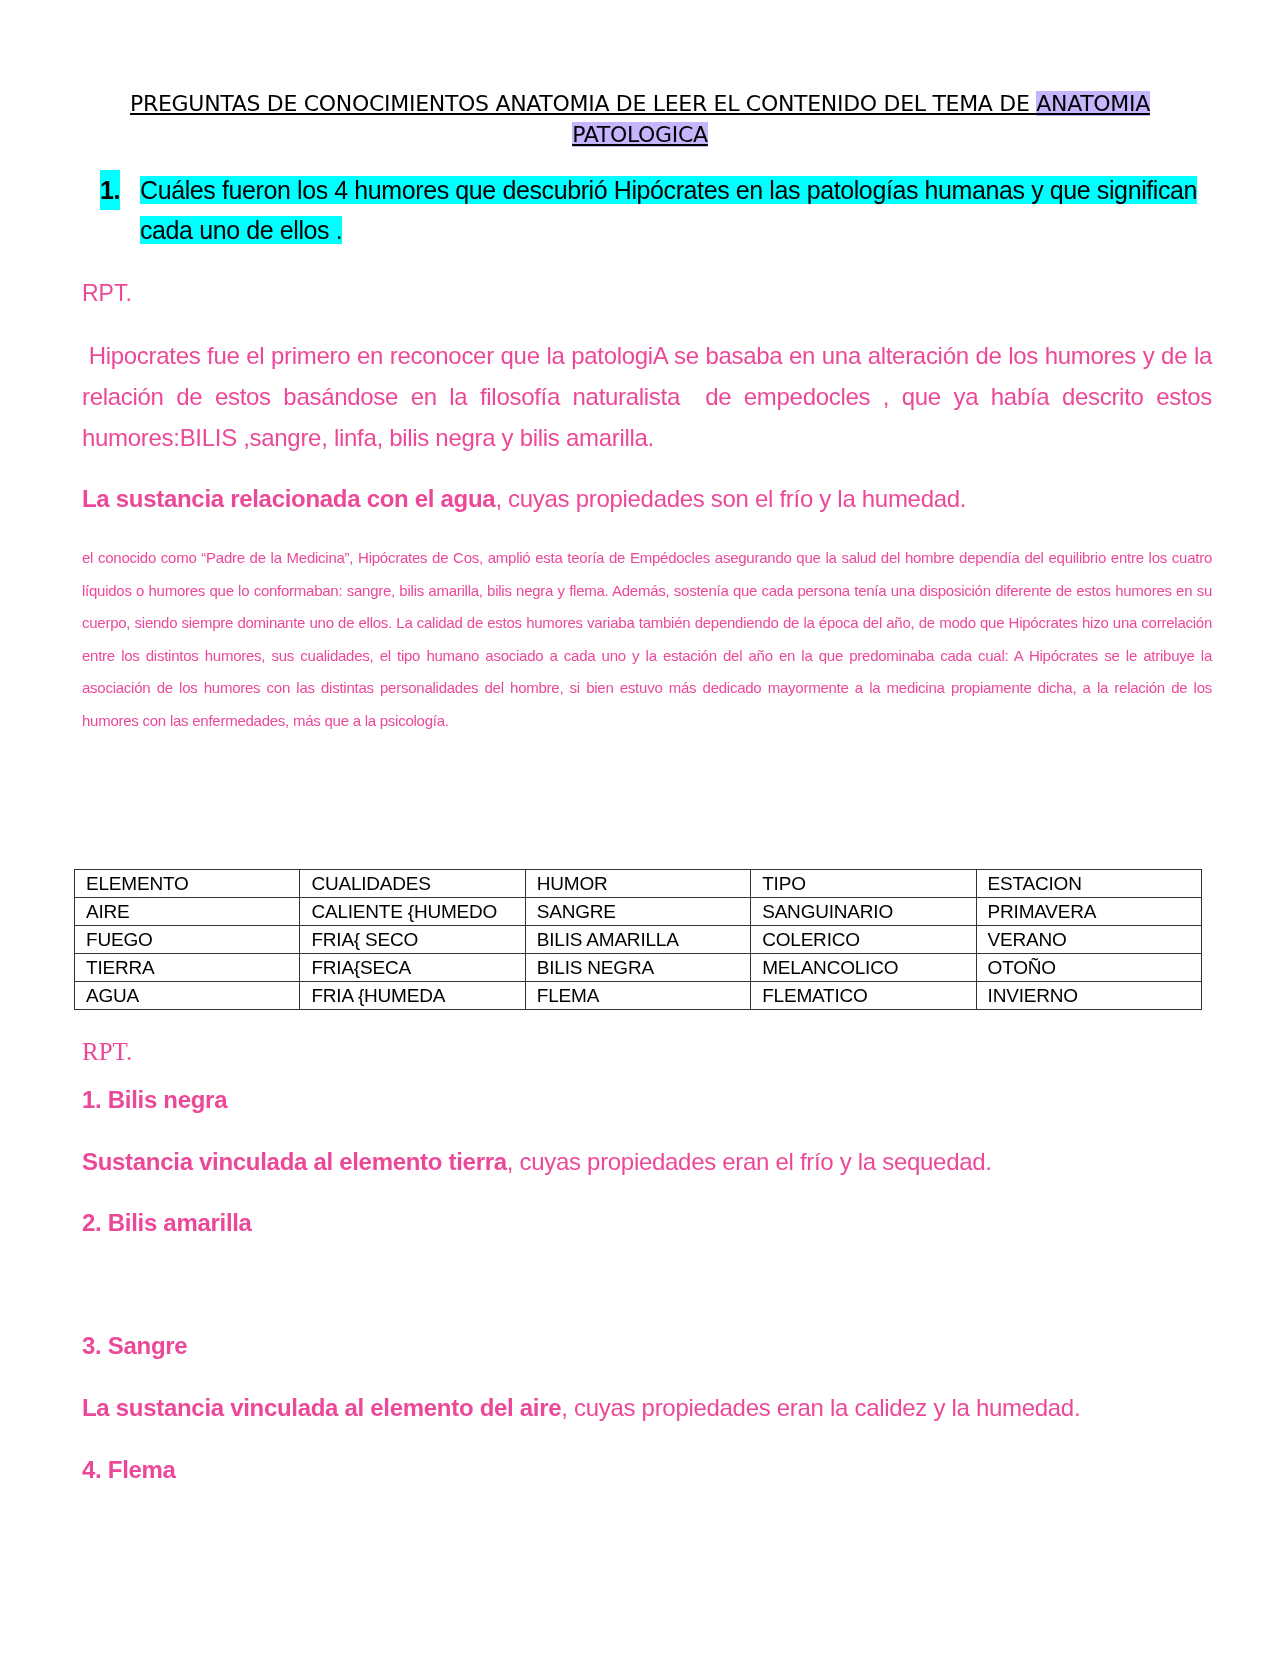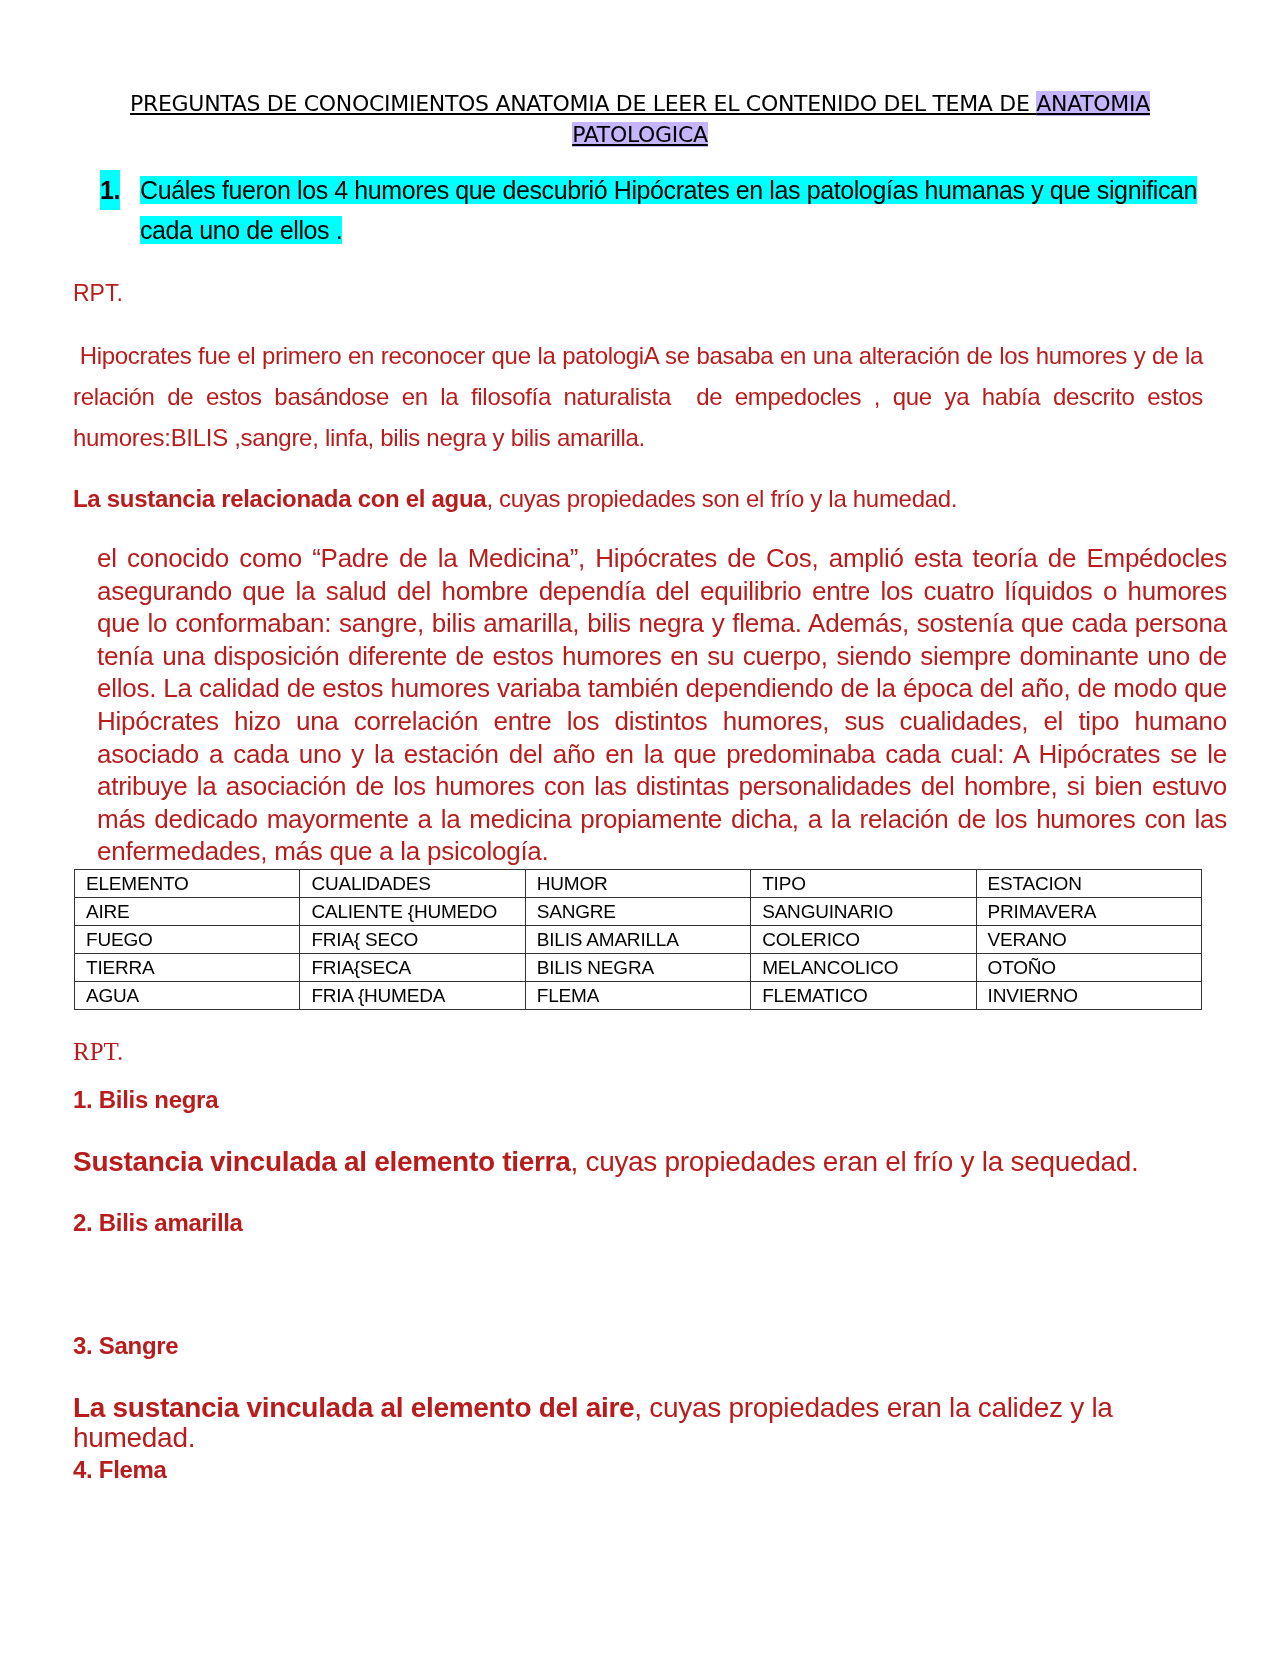--- a/index.html
+++ b/index.html
@@ -15,39 +15,39 @@
   .q1 {
     position: absolute; left: 100px; top: 170px; width: 1105px;
     font-family: "Liberation Sans", sans-serif; font-size: 25px; line-height: 40px;
     letter-spacing: -0.4px;
   }
   .q1 .num { position: absolute; left: 0; top: 0; font-weight: bold; }
   .q1 .text { margin-left: 40px; display: block; }
   .q1 .text span { background: #00ffff; }
   .q1 .numhl { background: #00ffff; }
   .p {
-    position: absolute; left: 73px; width: 1130px;
-    font-family: "Liberation Sans", sans-serif; color: #b91c1c;
+    position: absolute; left: 82px; width: 1130px;
+    font-family: "Liberation Sans", sans-serif; color: #ec4899;
   }
   .rpt1 { top: 278px; font-size: 23px; line-height: 30px; }
   .intro { top: 335px; font-size: 24px; line-height: 41px; text-align: justify; letter-spacing: -0.3px; }
   .agua { top: 484px; font-size: 24px; line-height: 30px; letter-spacing: -0.3px; }
-  .long { top: 542px; font-size: 26px; line-height: 32.6px; text-align: justify; letter-spacing: -0.25px; margin-left: 24px; }
+  .long { top: 542px; font-size: 15px; line-height: 32.6px; text-align: justify; letter-spacing: -0.25px; }
   table.humores {
     position: absolute; left: 74px; top: 821px; width: 1128px;
     border-collapse: collapse; font-family: "Liberation Sans", sans-serif;
     font-size: 19px; letter-spacing: -0.2px; margin-top: 48px;
   }
   table.humores td {
     border: 1.5px solid #333; height: 27px; padding: 0 0 0 11px;
     width: 20%; vertical-align: middle; line-height: 26px;
   }
   .rpt2 { top: 1037px; font-family: "Liberation Serif", serif; font-size: 25px; line-height: 30px; }
   .h { font-weight: bold; font-size: 24px; line-height: 30px; letter-spacing: -0.3px; }
-  .line { font-size: 28px; line-height: 30px; letter-spacing: -0.3px; }
+  .line { font-size: 24px; line-height: 30px; letter-spacing: -0.3px; }
   .b { font-weight: bold; }
 </style>
 </head>
 <body>
 
 <div class="page">
 
   <div class="title">
     <span>PREGUNTAS DE CONOCIMIENTOS ANATOMIA DE LEER EL CONTENIDO DEL TEMA DE </span><span class="hl">ANATOMIA</span><br>
     <span class="hl">PATOLOGICA</span>

